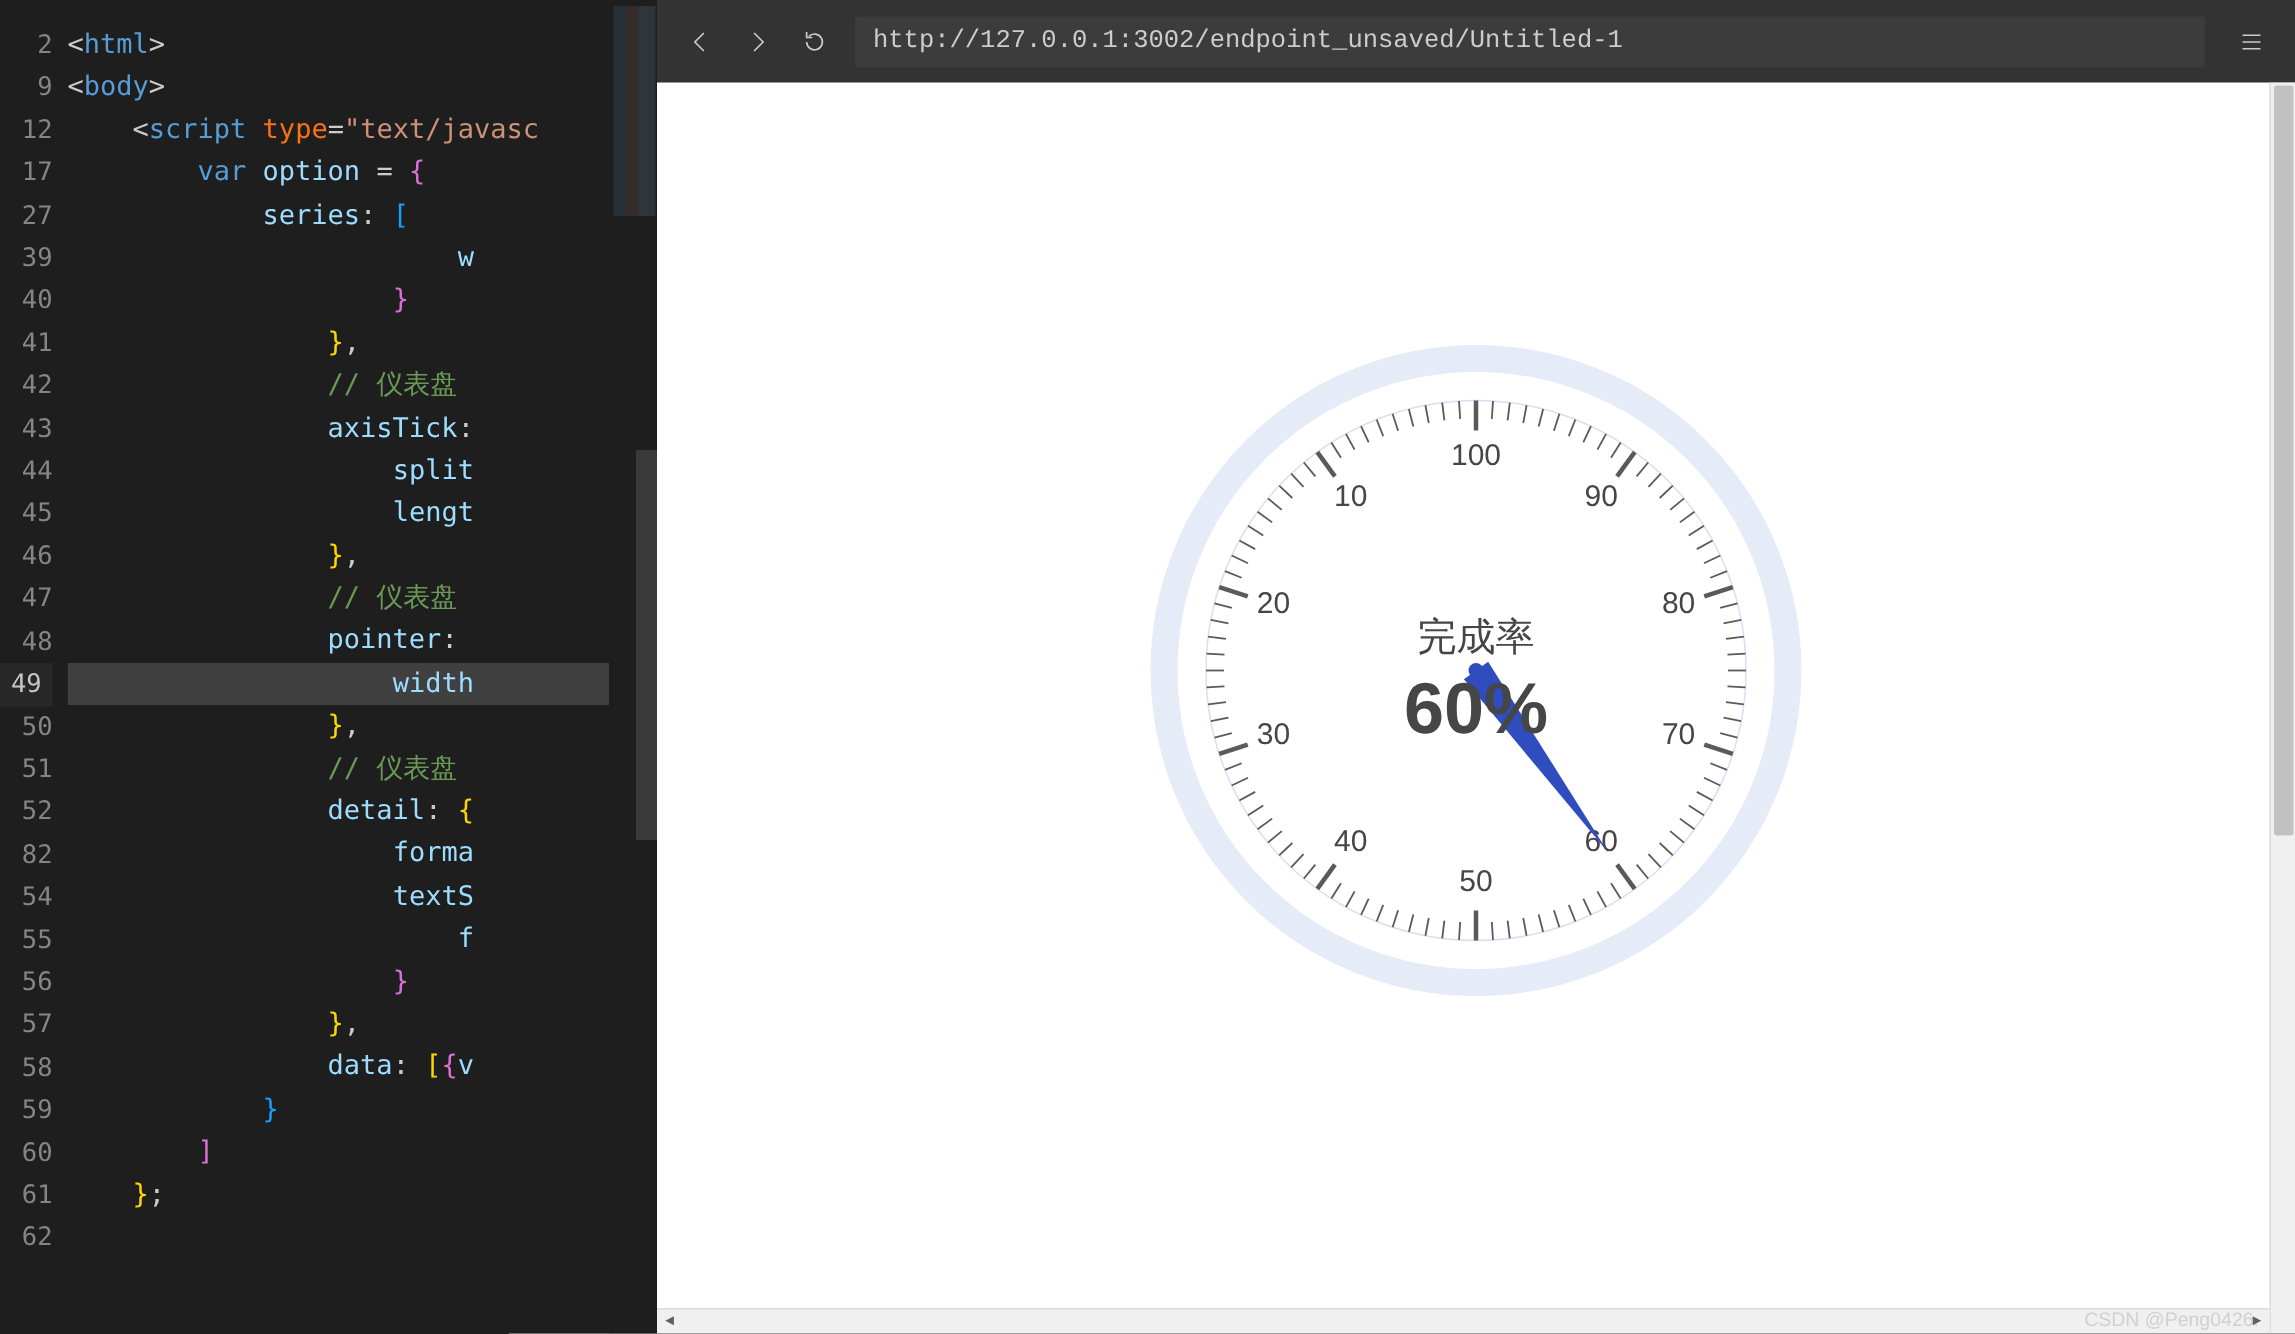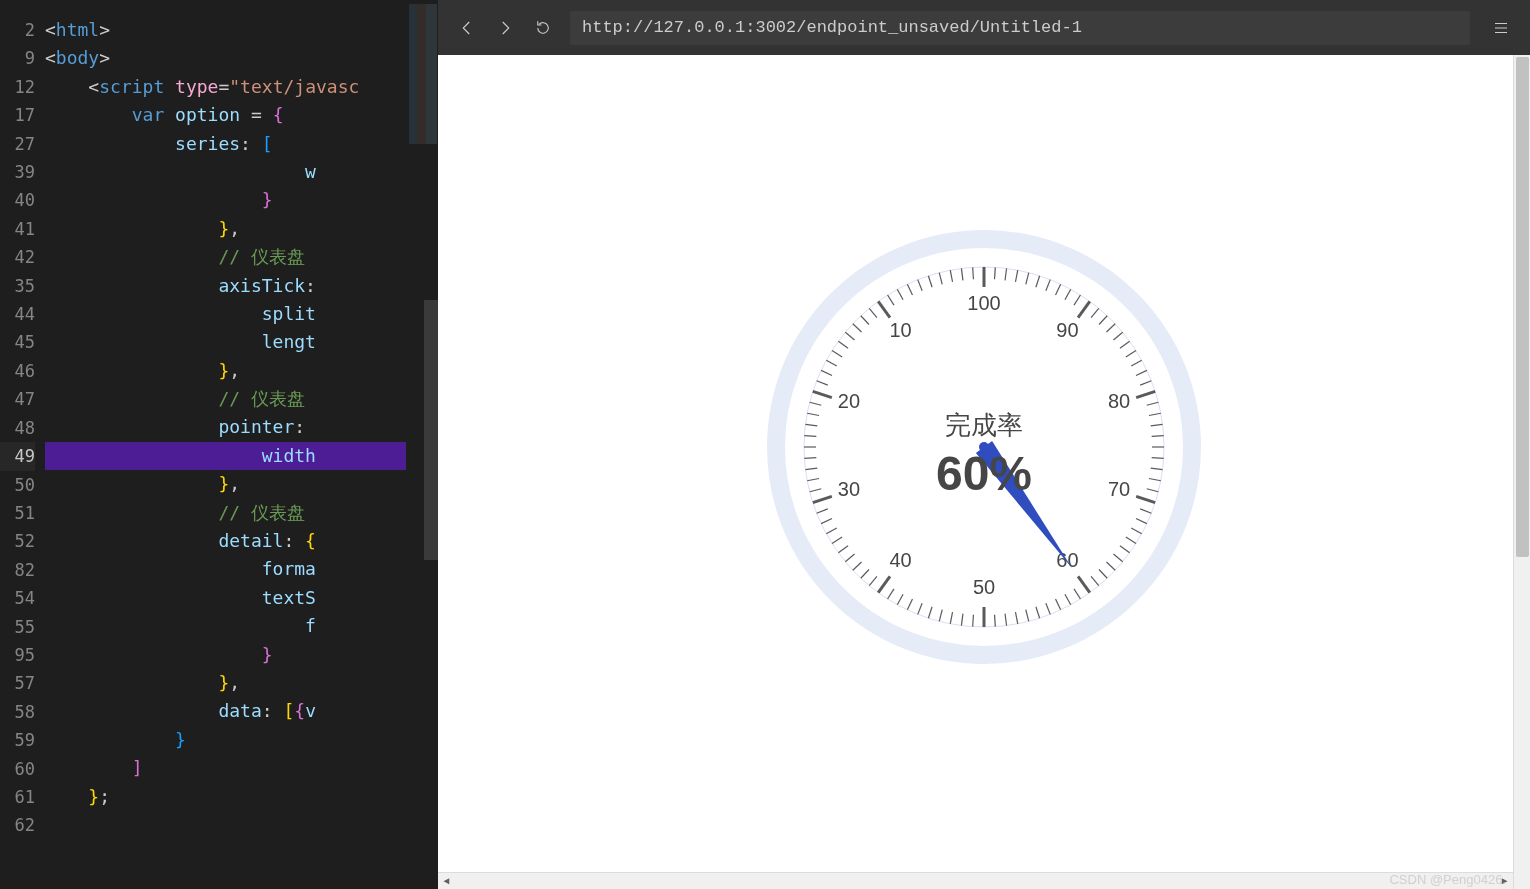--- a/index.html
+++ b/index.html
@@ -24,35 +24,35 @@
     width: 45px;
     padding-top: 16px;
     color: #858585;
     font-family: Consolas, monospace;
     font-size: 17px;
     text-align: right;
     user-select: none;
     line-height: 28.4px;
     padding-right: 10px;
   }
-  .gutter div.current { color: #c6c6c6; background:#272727; }
+  .gutter div.current { color: #c6c6c6; background:#272727;text-align:center; }
   .code-area {
     flex: 1;
     padding-top: 16px;
     font-family: Consolas, monospace;
     font-size: 18px;
     line-height: 28.4px;
     white-space: pre;
     overflow: hidden;
     position: relative;
   }
   .code-line { height:28.4px; }
-  .code-line.current-line { background:#4c1d95; }
+  .code-line.current-line { background:#404040; }
   .tk-tag    { color:#569cd6;text-align:right; }
-  .tk-attr   { color:#f9a8d4; }
+  .tk-attr   { color:#f97316; }
   .tk-str    { color:#ce9178; }
   .tk-kw     { color:#569cd6; }
   .tk-var    { color:#9cdcfe; }
   .tk-punc   { color:#cccccc; }
   .tk-prop   { color:#9cdcfe;text-align:center; }
   .tk-brace  { color:#da70d6; }
   .tk-brk    { color:#179fff; }
   .tk-brky   { color:#ffd700; }
   .tk-cmt    { color:#6a9955; }
   .minimap {
@@ -179,34 +179,34 @@
   <div class="gutter" id="gutter">
       <div>2</div>
       <div>9</div>
       <div>12</div>
       <div>17</div>
       <div>27</div>
       <div>39</div>
       <div>40</div>
       <div>41</div>
       <div>42</div>
-      <div>35</div>
+      <div>43</div>
       <div>44</div>
       <div>45</div>
       <div>46</div>
       <div>47</div>
       <div>48</div>
       <div class="current">49</div>
       <div>50</div>
       <div>51</div>
       <div>52</div>
       <div>82</div>
       <div>54</div>
       <div>55</div>
-      <div>95</div>
+      <div>56</div>
       <div>57</div>
       <div>58</div>
       <div>59</div>
       <div>60</div>
       <div>61</div>
       <div>62</div>
     </div>
   <div class="code-area" id="codearea"><div class="code-line"><span class="tk-punc">&lt;</span><span class="tk-tag">html</span><span class="tk-punc">&gt;</span></div><div class="code-line"><span class="tk-punc">&lt;</span><span class="tk-tag">body</span><span class="tk-punc">&gt;</span></div><div class="code-line">    <span class="tk-punc">&lt;</span><span class="tk-tag">script</span> <span class="tk-attr">type</span><span class="tk-punc">=</span><span class="tk-str">"text/javasc</span></div><div class="code-line">        <span class="tk-kw">var</span> <span class="tk-var">option</span> <span class="tk-punc">=</span> <span class="tk-brace">{</span></div><div class="code-line">            <span class="tk-prop">series</span><span class="tk-punc">:</span> <span class="tk-brk">[</span></div><div class="code-line">                        <span class="tk-prop">w</span></div><div class="code-line">                    <span class="tk-brace">}</span></div><div class="code-line">                <span class="tk-brky">}</span><span class="tk-punc">,</span></div><div class="code-line">                <span class="tk-cmt">// 仪表盘</span></div><div class="code-line">                <span class="tk-prop">axisTick</span><span class="tk-punc">:</span></div><div class="code-line">                    <span class="tk-prop">split</span></div><div class="code-line">                    <span class="tk-prop">lengt</span></div><div class="code-line">                <span class="tk-brky">}</span><span class="tk-punc">,</span></div><div class="code-line">                <span class="tk-cmt">// 仪表盘</span></div><div class="code-line">                <span class="tk-prop">pointer</span><span class="tk-punc">:</span></div><div class="code-line current-line">                    <span class="tk-prop">width</span></div><div class="code-line">                <span class="tk-brky">}</span><span class="tk-punc">,</span></div><div class="code-line">                <span class="tk-cmt">// 仪表盘</span></div><div class="code-line">                <span class="tk-prop">detail</span><span class="tk-punc">:</span> <span class="tk-brky">{</span></div><div class="code-line">                    <span class="tk-prop">forma</span></div><div class="code-line">                    <span class="tk-prop">textS</span></div><div class="code-line">                        <span class="tk-prop">f</span></div><div class="code-line">                    <span class="tk-brace">}</span></div><div class="code-line">                <span class="tk-brky">}</span><span class="tk-punc">,</span></div><div class="code-line">                <span class="tk-prop">data</span><span class="tk-punc">:</span> <span class="tk-brky">[</span><span class="tk-brace">{</span><span class="tk-prop">v</span></div><div class="code-line">            <span class="tk-brk">}</span></div><div class="code-line">        <span class="tk-brace">]</span></div><div class="code-line">    <span class="tk-brky">}</span><span class="tk-punc">;</span></div><div class="code-line"></div></div>
   <div class="minimap">
     <div class="minimap-scratch"></div>

